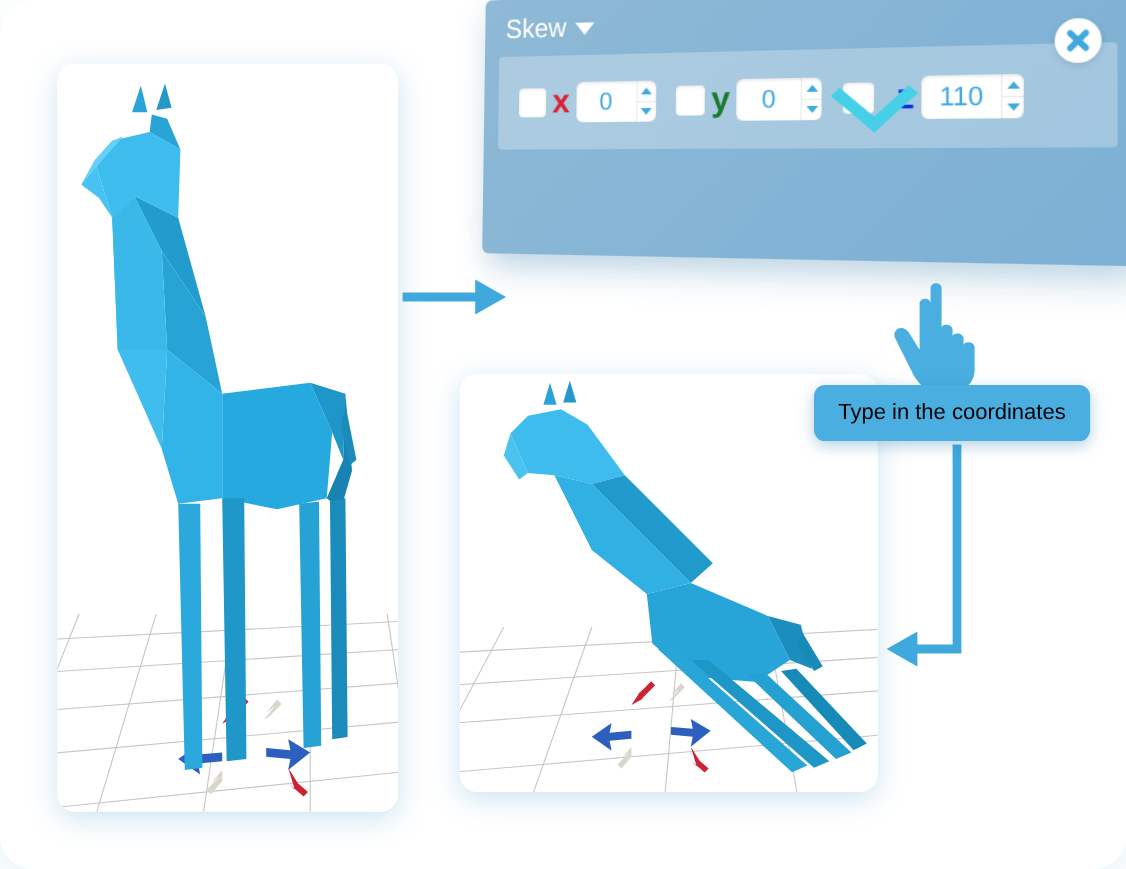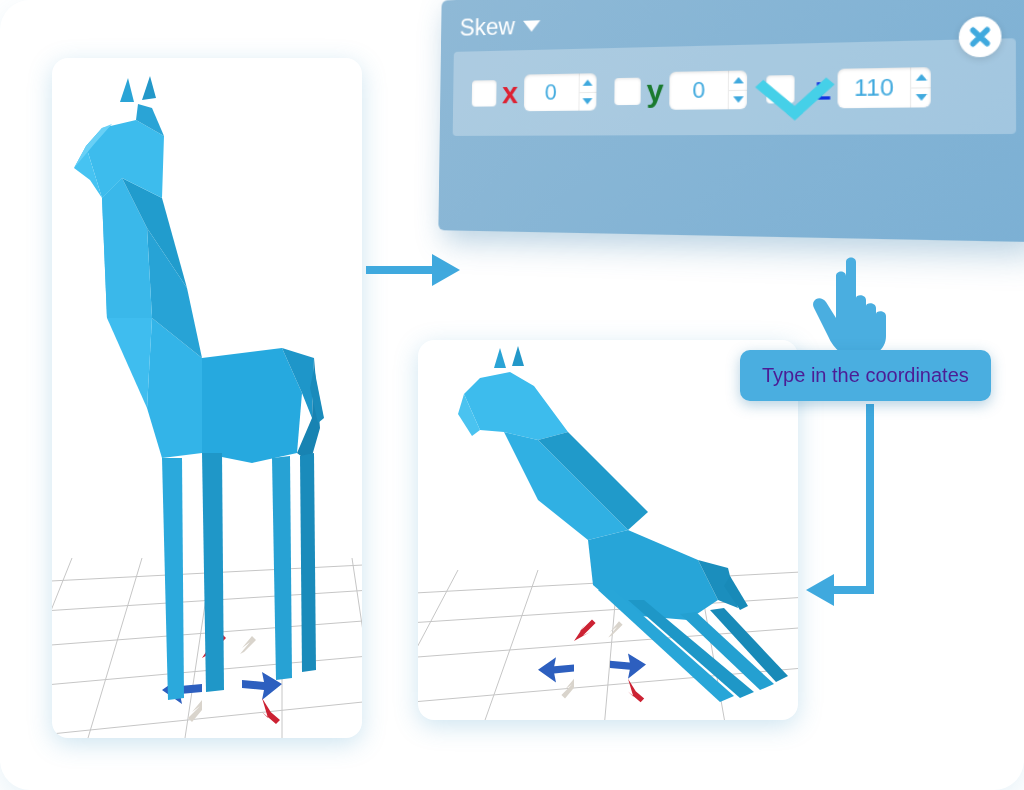--- a/index.html
+++ b/index.html
@@ -149,21 +149,21 @@
   }
   .sp-up { border-bottom: 1px solid rgba(0,0,0,0.08); }
   .sp svg { width: 10px; height: 6px; }
 
   
   .tooltip {
     position: absolute;
     left: 740px;
     top: 350px;
     background: #4aaee0;
-    color: #4c1d95;
+    color: #000000;
     font-size: 20px;
     padding: 14px 22px;
     border-radius: 10px;
     box-shadow: 0 4px 14px rgba(40,120,170,0.35);
     white-space: nowrap;
   }
 
   
   .hand {
     position: absolute;

